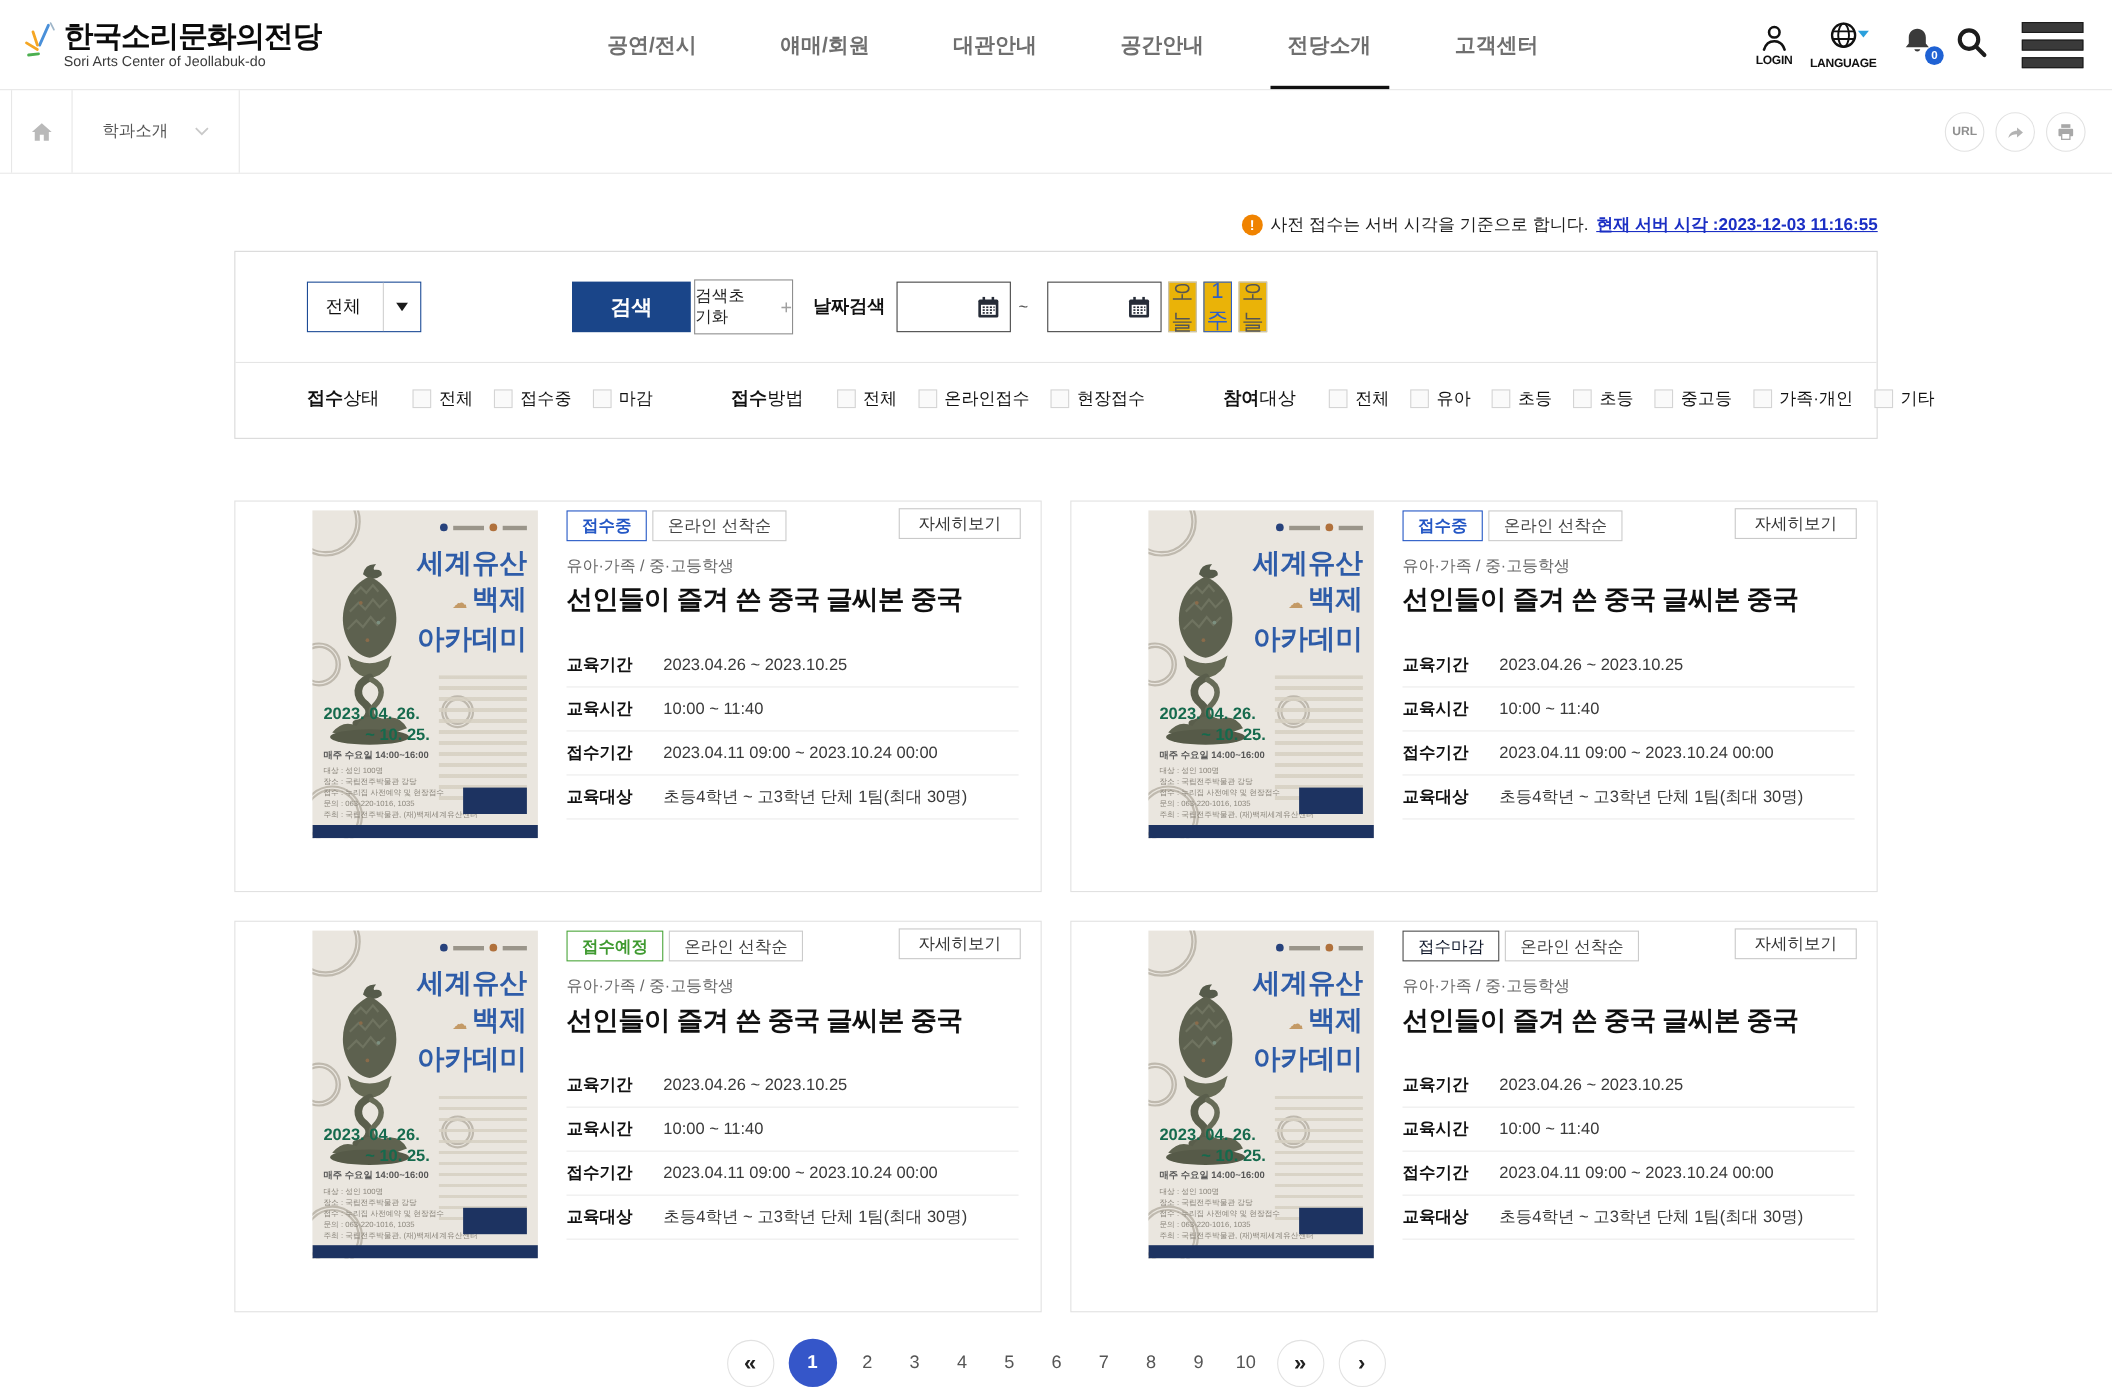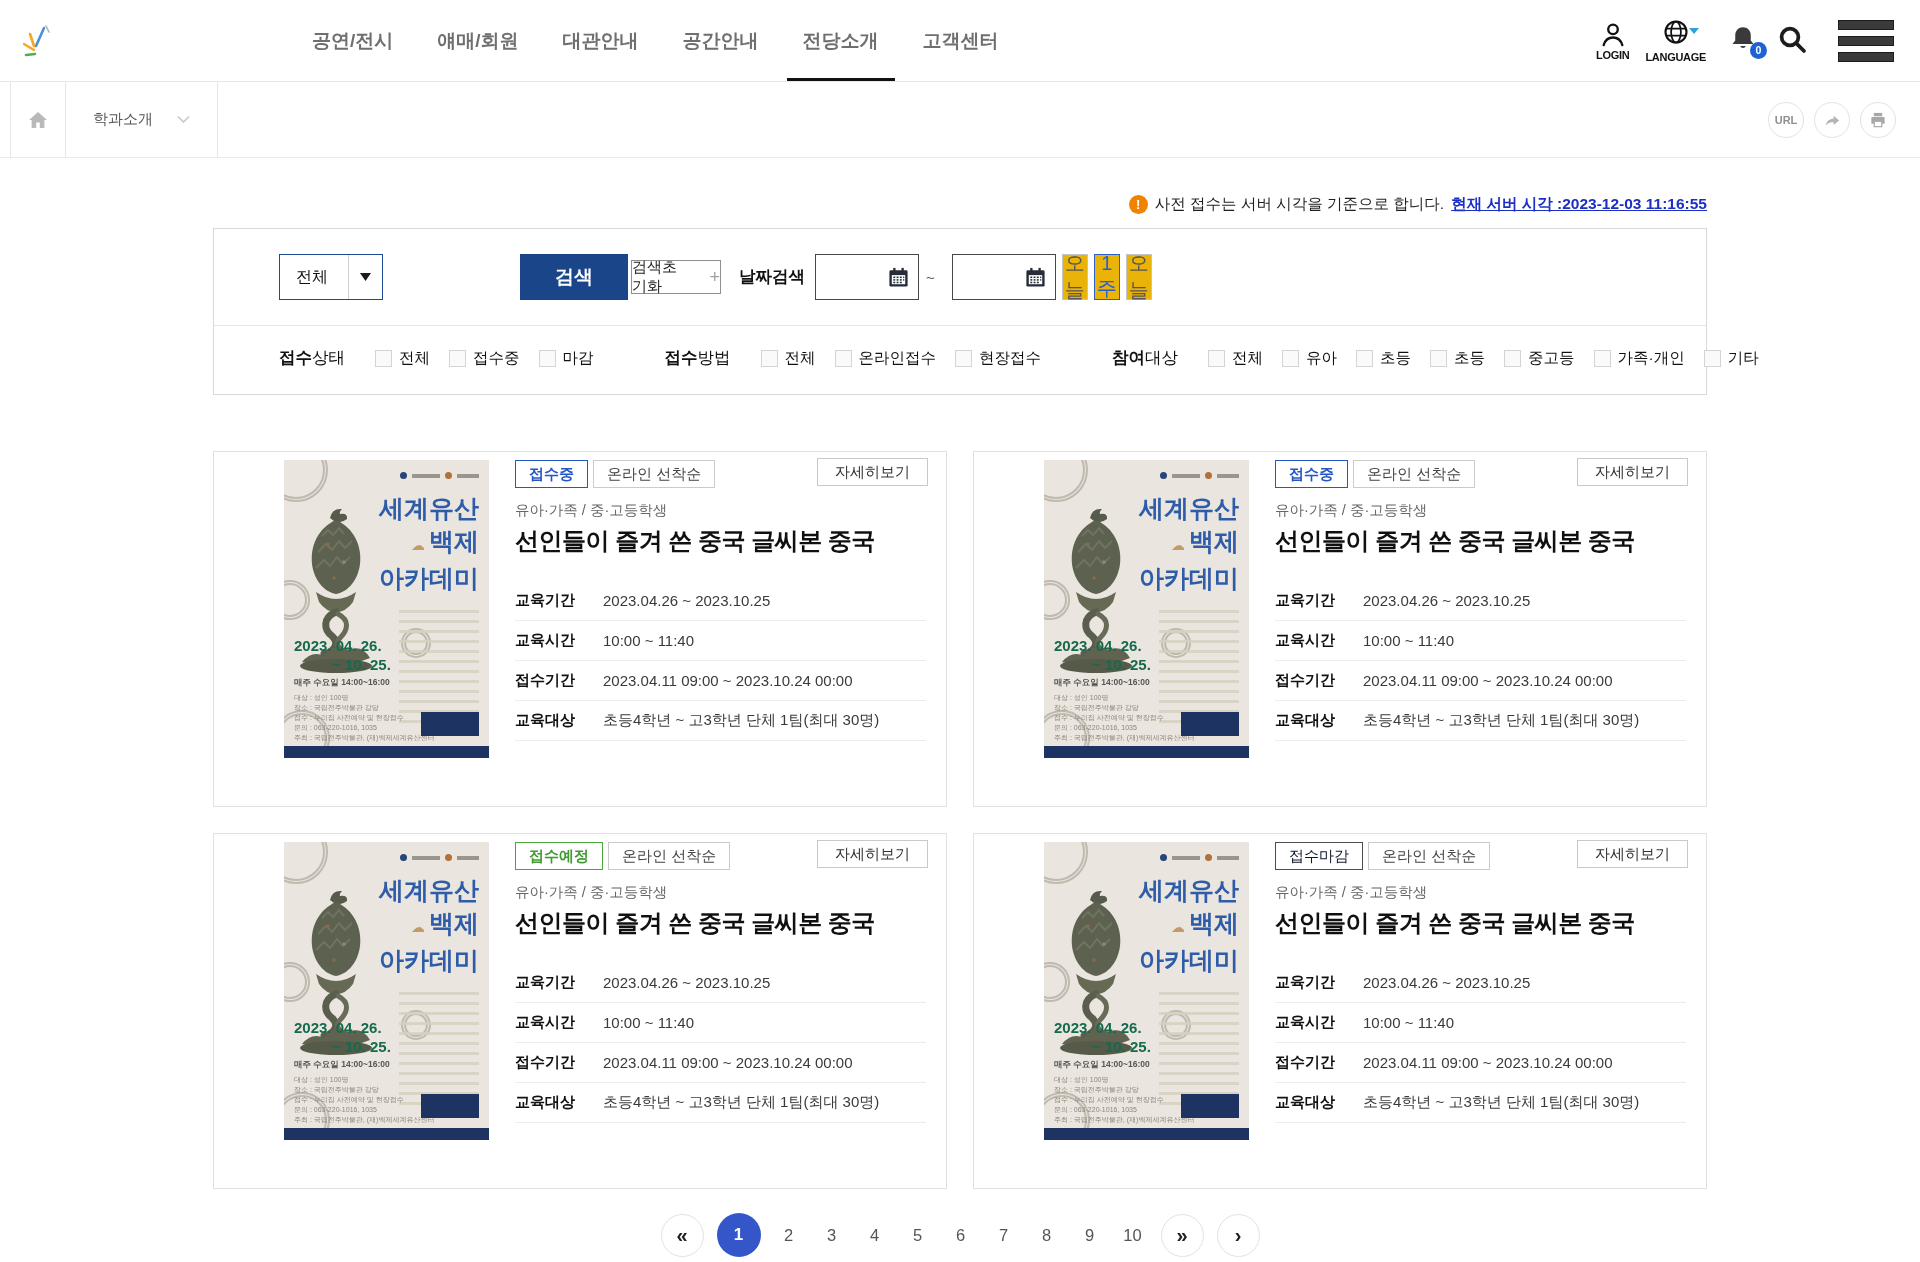--- a/index.html
+++ b/index.html
@@ -4,21 +4,21 @@
 <style>
   *{box-sizing:border-box;margin:0;padding:0}
   body{width:1920px;height:1262px;overflow:hidden;background:#fff;
        font-family:"Liberation Sans","DejaVu Sans",sans-serif;color:#222}
   
   .header{height:82px;display:flex;align-items:center;padding:0 26px 0 22px;
           border-bottom:1px solid #e7e7e7;position:relative;background:#fff}
   .logo{display:flex;align-items:flex-start;gap:6px;cursor:pointer}
   .logo-txt .logo-title{font-size:27px;font-weight:800;color:#0b0b0b;letter-spacing:-1px;line-height:28px}
   .logo-txt .logo-sub{font-size:13px;color:#3c3c3c;margin-top:1px}
-  .nav{display:flex;align-self:stretch;align-items:center;gap:24px;margin-left:250px}
+  .nav{display:flex;align-self:stretch;align-items:center;gap:56px;margin-left:250px}
   .nav-item{font-size:19px;font-weight:600;color:#6f6f6f;height:100%;display:flex;
             align-items:center;position:relative;padding:0 10px;cursor:pointer;white-space:nowrap}
   .nav-item.active::after{content:"";position:absolute;left:-6px;right:-6px;bottom:0;height:3px;background:#111}
   .utility{margin-left:auto;display:flex;align-items:center;gap:16px}
   .util-col{display:flex;flex-direction:column;align-items:center;gap:1px;cursor:pointer}
   .util-label{font-size:11px;font-weight:800;color:#111;letter-spacing:-0.3px}
   .globe-wrap{position:relative}
   .lang-caret{position:absolute;right:-9px;top:10px;width:0;height:0;
               border-left:5px solid transparent;border-right:5px solid transparent;border-top:6px solid #2ba0dc}
   .bell-wrap{position:relative;margin-left:6px;cursor:pointer}
@@ -46,21 +46,21 @@
   .server-time{color:#1b2fc4;font-weight:800;text-decoration:underline;cursor:pointer}
   .filter-panel{margin-top:13px;border:1px solid #d9d9d9;background:#fff}
   .search-row{display:flex;align-items:center;padding:25px 20px 25px 65px;border-bottom:1px solid #e5e5e5}
   .kw-select{width:104px;height:46px;border:1px solid #1c4b96;display:flex;align-items:center;
              justify-content:space-between;background:#fff;cursor:pointer}
   .kw-select .sel-lbl{padding-left:16px;font-size:16px;color:#111}
   .kw-select .sel-arrow{width:34px;height:100%;display:flex;align-items:center;justify-content:center;border-left:1px solid #d0d0d0}
   .kw-input{width:336px;height:46px;border:1px solid #1c4b96;margin-left:5px;padding:0 16px;font-size:15px;color:#333;outline:none}
   .kw-input::placeholder{color:#9aa0a6}
   .search-btn{width:108px;height:46px;background:#1a4589;color:#fff;font-size:19px;font-weight:700;border:none;margin-left:137px;cursor:pointer}
-  .reset-btn{margin-left:3px;width:90px;height:34px;border:1px solid #8f8f8f;background:#fff;display:flex;
+  .reset-btn{margin-left:3px;width:90px;height:50px;border:1px solid #8f8f8f;background:#fff;display:flex;
              align-items:center;justify-content:flex-start;gap:22px;font-size:15px;color:#222;cursor:pointer}
   .reset-btn .plus{color:#a0a0a0;font-size:18px;font-weight:400}
   .date-label{margin-left:18px;font-size:16.5px;font-weight:800;color:#111;white-space:nowrap}
   .date-input{margin-left:10px;width:104px;height:46px;border:1px solid #474747;background:#fff;display:flex;
               align-items:center;justify-content:flex-end;padding-right:8px;cursor:text}
   .date-sep{margin:0 7px;color:#555;font-size:15px}
   .quick-btn{margin-left:6px;width:26px;height:46px;border:1px solid #c4c4c4;background:#eab308;font-size:20px;
              color:#555;display:flex;align-items:center;justify-content:center;cursor:pointer}
   .quick-btn.sel{border-color:#2e5fc7;color:#2e5fc7}
   .quick-btn:first-of-type{margin-left:12px}
@@ -123,20 +123,24 @@
 
 <header class="header">
   <div class="logo">
     <svg width="30" height="34" viewBox="0 0 30 34">
       <path d="M14 22 L22 4" stroke="#4a90d9" stroke-width="2.6" stroke-linecap="round"></path>
       <path d="M24 2 L27 8" stroke="#9fb6c9" stroke-width="1.6" stroke-linecap="round"></path>
       <path d="M12 22 L8 10" stroke="#f5a623" stroke-width="2.6" stroke-linecap="round"></path>
       <path d="M12 26 L2 20" stroke="#f5a623" stroke-width="2.4" stroke-linecap="round"></path>
       <path d="M13 30 L4 31" stroke="#4caf50" stroke-width="2.6" stroke-linecap="round"></path>
     </svg>
+    <div class="logo-txt">
+      <div class="logo-title">한국소리문화의전당</div>
+      <div class="logo-sub">Sori Arts Center of Jeollabuk-do</div>
+    </div>
   </div>
 
   <nav class="nav">
     <div class="nav-item">공연/전시</div>
     <div class="nav-item">얘매/회원</div>
     <div class="nav-item">대관안내</div>
     <div class="nav-item">공간안내</div>
     <div class="nav-item active">전당소개</div>
     <div class="nav-item">고객센터</div>
   </nav>

